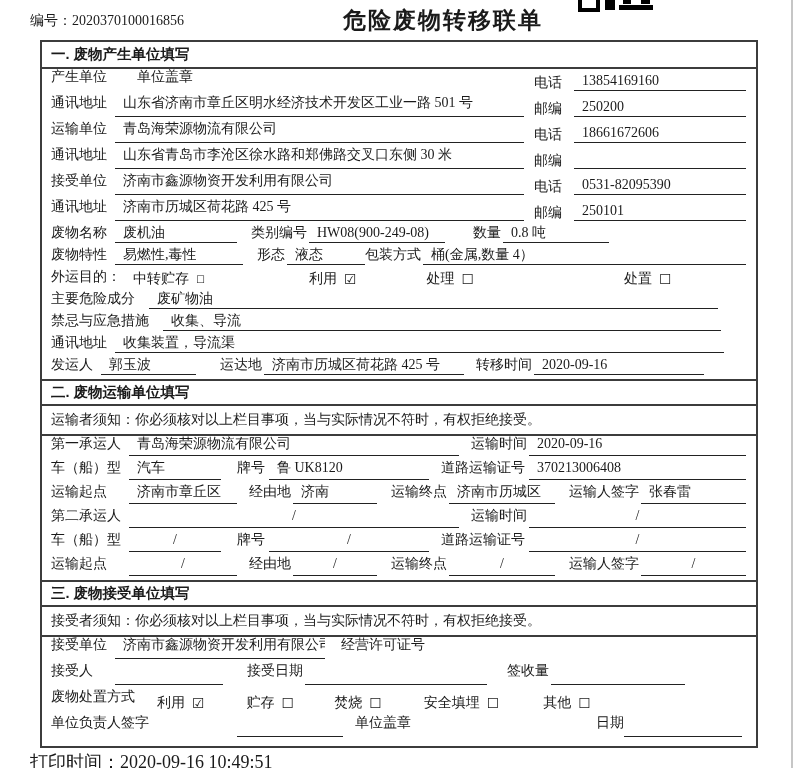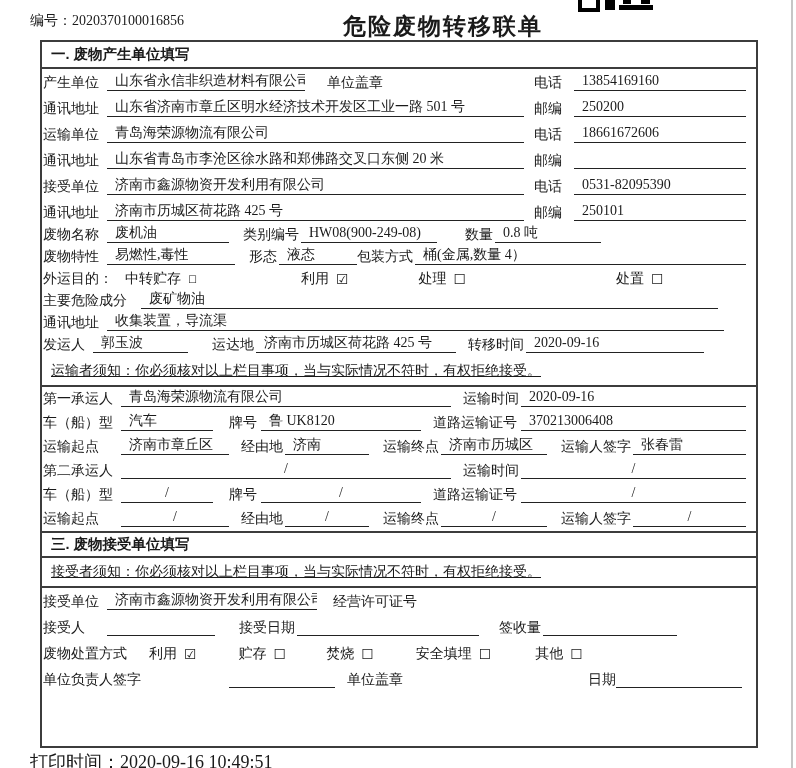--- a/index.html
+++ b/index.html
@@ -1,36 +1,36 @@
 <!DOCTYPE html>
 <html><head>
 <meta charset="utf-8">
 <style>
   html,body{margin:0;padding:0;background:#fff;}
   .page{position:relative;width:796px;height:768px;background:#fff;overflow:hidden;
         font-family:"Liberation Serif","DejaVu Serif",serif;color:#1a1a1a;}
   .serial{position:absolute;left:30px;top:12px;font-size:14px;white-space:nowrap;}
-  .title{position:absolute;left:50%;top:11px;margin-left:45px;transform:translateX(-50%);
+  .title{position:absolute;left:50%;top:5px;margin-left:45px;transform:translateX(-50%);
          font-size:23px;font-weight:700;letter-spacing:2px;white-space:nowrap;
          font-family:"Liberation Sans","DejaVu Sans",sans-serif;}
   .qr{position:absolute;left:578px;top:0;width:80px;height:10px;}
   .qr i{position:absolute;background:#000;}
   .qr .sq{left:0;top:-6px;width:14px;height:10px;background:transparent;border:4px solid #000;}
   .edge{position:absolute;right:3px;top:0;width:2px;height:768px;background:#c6c6c6;}
   .print{position:absolute;left:30px;top:750px;font-size:18px;white-space:nowrap;}
 
   .form{position:absolute;left:40px;top:40px;width:718px;height:708px;
         border:2px solid #3c3c3c;box-sizing:border-box;}
   .sec-title{display:flex;align-items:center;height:27px;padding-left:9px;box-sizing:border-box;
         font-weight:700;font-size:14.5px;border-bottom:2px solid #3c3c3c;
         font-family:"Liberation Sans","DejaVu Sans",sans-serif;}
   .bt{border-top:2px solid #3c3c3c;}
   .notice{display:flex;align-items:center;height:30px;padding-left:9px;font-size:14px;
-        border-bottom:2px solid #3c3c3c;box-sizing:border-box;white-space:nowrap;text-decoration:underline;}
-  .row{display:flex;align-items:flex-end;padding:0 10px 4px 1px;box-sizing:border-box;}
+        border-bottom:2px solid #3c3c3c;box-sizing:border-box;white-space:nowrap;}
+  .row{display:flex;padding:0 10px 4px 9px;box-sizing:border-box;}
   .r26{height:26px;}.r22{height:22px;}.r24{height:24px;}
   .lbl{font-size:14px;white-space:nowrap;flex-shrink:0;line-height:1.15;}
   .val{border-bottom:1px solid #222;font-size:14px;line-height:1.15;padding:0 2px 1px 8px;
        white-space:nowrap;overflow:hidden;box-sizing:border-box;flex-shrink:0;}
   .vf{flex:1 1 auto;min-width:0;}
   .ctr{text-align:center;padding-left:2px;}
   .rg{margin-left:auto;width:212px;display:flex;align-items:flex-end;flex-shrink:0;}
   .rg .lbl{width:40px;}
   .rg .val{flex:1 1 auto;min-width:0;}
   .cbi{display:flex;align-items:flex-end;flex-shrink:0;}
@@ -55,21 +55,20 @@
     <i style="left:45px;top:0;width:8px;height:4px;"></i>
     <i style="left:63px;top:0;width:9px;height:4px;"></i>
   </div>
 
   <div class="form">
 
     <div class="sec-title">一. 废物产生单位填写</div>
 
     <div class="row r26">
       <span class="lbl" style="width:64px">产生单位</span>
-      <span class="val" style="width:198px">山东省永信非织造材料有限公司</span>
       <span class="lbl" style="margin-left:22px">单位盖章</span>
       <span class="rg">
         <span class="lbl">电话</span>
         <span class="val">13854169160</span>
       </span>
     </div>
 
     <div class="row r26">
       <span class="lbl" style="width:64px">通讯地址</span>
       <span class="val vf" style="margin-right:10px">山东省济南市章丘区明水经济技术开发区工业一路 501 号</span>
@@ -83,21 +82,21 @@
       <span class="lbl" style="width:64px">运输单位</span>
       <span class="val vf" style="margin-right:10px">青岛海荣源物流有限公司</span>
       <span class="rg">
         <span class="lbl">电话</span>
         <span class="val">18661672606</span>
       </span>
     </div>
 
     <div class="row r26">
       <span class="lbl" style="width:64px">通讯地址</span>
-      <span class="val vf" style="margin-right:10px">山东省青岛市李沧区徐水路和郑佛路交叉口东侧 20 米</span>
+      <span class="val vf" style="margin-right:10px">山东省青岛市李沧区徐水路和郑佛路交叉口东侧 30 米</span>
       <span class="rg">
         <span class="lbl">邮编</span>
         <span class="val"></span>
       </span>
     </div>
 
     <div class="row r26">
       <span class="lbl" style="width:64px">接受单位</span>
       <span class="val vf" style="margin-right:10px">济南市鑫源物资开发利用有限公司</span>
       <span class="rg">
@@ -151,35 +150,40 @@
         <span class="lbl">处置</span>
         <span class="box">☐</span>
       </span>
     </div>
 
     <div class="row r22">
       <span class="lbl">主要危险成分</span>
       <span class="val vf" style="margin-left:14px;margin-right:28px">废矿物油</span>
     </div>
 
+    <div class="row r22">
+      <span class="lbl">禁忌与应急措施</span>
+      <span class="val vf" style="margin-left:14px;margin-right:25px">收集、导流</span>
+    </div>
 
     <div class="row r22">
       <span class="lbl" style="width:64px">通讯地址</span>
       <span class="val vf" style="margin-right:22px">收集装置，导流渠</span>
     </div>
 
     <div class="row r22">
       <span class="lbl" style="width:50px">发运人</span>
       <span class="val" style="width:95px">郭玉波</span>
       <span class="lbl" style="margin-left:24px;width:44px">运达地</span>
       <span class="val" style="width:200px">济南市历城区荷花路 425 号</span>
       <span class="lbl" style="margin-left:12px;width:58px">转移时间</span>
       <span class="val vf" style="margin-right:42px">2020-09-16</span>
     </div>
 
+    <div class="sec-title bt">二. 废物运输单位填写</div>
     <div class="notice">运输者须知：你必须核对以上栏目事项，当与实际情况不符时，有权拒绝接受。</div>
 
     <div class="row r24">
       <span class="lbl" style="width:78px">第一承运人</span>
       <span class="val" style="width:330px">青岛海荣源物流有限公司</span>
       <span class="lbl" style="margin-left:12px;width:58px">运输时间</span>
       <span class="val vf">2020-09-16</span>
     </div>
 
     <div class="row r24">

